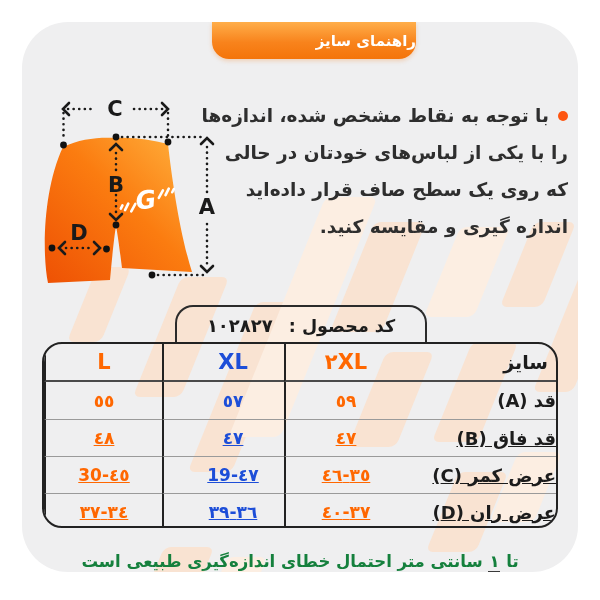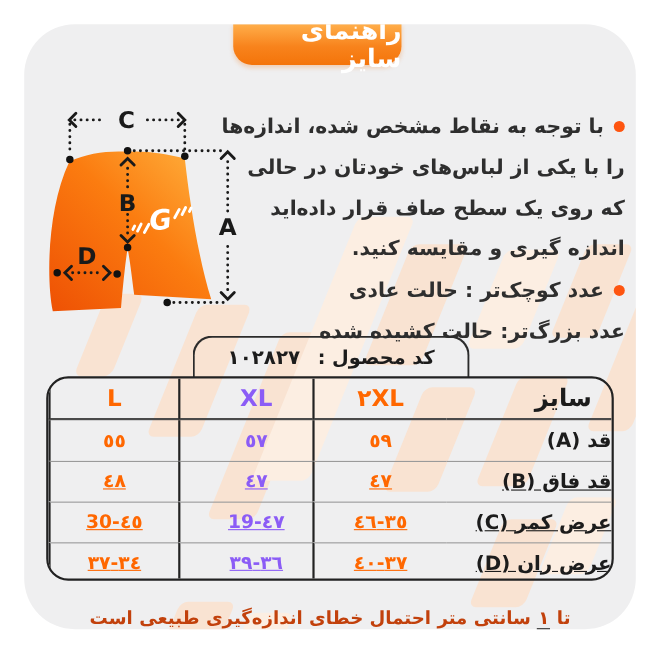--- a/index.html
+++ b/index.html
@@ -9,25 +9,25 @@
   .card {
     position:absolute; left:22px; top:22px; width:556px; height:550px;
     background:#efeff0; border-radius:46px; overflow:hidden;
   }
 
   
   .wm { position:absolute; background:#f9e3d2; border-radius:7px; transform:skewX(-22deg); z-index:0; }
   .wm.light { background:#fceee2; }
 
   .badge {
-    position:absolute; left:190px; top:0; width:153px; height:37px; z-index:3;
+    position:absolute; left:190px; top:0; width:204px; height:37px; z-index:3;
     background:linear-gradient(180deg,#ffae4a 0%, #f8831c 55%, #f4740a 100%);
     border-radius:0 0 17px 17px;
-    display:flex; align-items:center; justify-content:center;
-    color:#ffffff; font-weight:bold; font-size:23px;
+    display:flex; align-items:center; 
+    color:#ffffff; font-weight:bold; font-size:15px;
     box-shadow:0 2px 4px rgba(244,116,10,.25);
   }
 
   .shorts-wrap { position:absolute; left:12px; top:60px; width:200px; height:208px; z-index:2; }
 
   .bullets { position:absolute; top:75px; right:10px; width:346px; z-index:2; }
   .b-line { line-height:37px; font-size:18.5px; font-weight:bold; color:#2e2e2e; text-align:right; white-space:nowrap; }
   .b-dot { display:inline-block; width:10px; height:10px; border-radius:50%; background:#fe5510; margin-left:9px; vertical-align:1px; }
   .bullet2 { margin-top:1px; }
 
@@ -43,29 +43,29 @@
     position:absolute; left:20px; top:320px; width:516px; height:186px; z-index:2;
     border:2px solid #222222; border-radius:20px; overflow:hidden;
     display:grid; grid-template-columns:150px 122px 122px 118px;
     grid-template-rows:38px 37px 37px 37px 37px;
   }
   .cell { display:flex; align-items:center; justify-content:center; font-weight:bold; }
   .cell.sep { border-left:2px solid #222222; }
   .cell.hdr { border-bottom:2px solid #4a4a4a; }
   .cell.rline { border-top:1.5px solid #9a9a9a;text-decoration:underline; }
   .cell.lbl { justify-content:flex-start; font-size:18px; color:#1c1c1c; }
-  .cell.hsz { font-size:22px; color:#1c1c1c; justify-content:flex-start; padding-right:18px; }
+  .cell.hsz { font-size:19px; color:#1c1c1c; justify-content:flex-start; padding-right:8px; }
   .hdr-size { font-size:21px; }
   .val { direction:ltr; font-size:17px; }
   .c-orange { color:#ff6700; }
-  .c-navy { color:#8b5cf6;padding-left:18px; }
+  .c-navy { color:#1d4ed8;padding-left:18px; }
 
   .footer-note {
     position:absolute; left:0; top:530px; width:556px; z-index:2;
-    text-align:center; font-size:16.5px; font-weight:bold; color:#c2410c;
+    text-align:center; font-size:16.5px; font-weight:bold; color:#15803d;
   }
   .u1 { border-bottom:2px solid #3a3a3a; padding:0 1px; }
 
   svg text { font-family:"DejaVu Sans", sans-serif; }
 </style>
 </head>
 <body>
 
 <div class="card">
 
@@ -157,24 +157,20 @@
     </svg>
   </div>
 
   <div class="bullets">
     <div>
       <div class="b-line"><span class="b-dot"></span><span>با توجه به نقاط مشخص شده، اندازه‌ها</span></div>
       <div class="b-line">را با یکی از لباس‌های خودتان در حالی</div>
       <div class="b-line">که روی یک سطح صاف قرار داده‌اید</div>
       <div class="b-line">اندازه گیری و مقایسه کنید.</div>
     </div>
-    <div class="bullet2">
-      <div class="b-line"><span class="b-dot"></span><span>عدد کوچک‌تر : حالت عادی</span></div>
-      <div class="b-line">عدد بزرگ‌تر: حالت کشیده شده</div>
-    </div>
   </div>
 
   <div class="code-pill">
     <span>کد محصول :</span>
     <span class="code-val">١٠٢٨٢٧</span>
   </div>
 
   <div class="size-table" dir="rtl">
 
     <div class="cell hdr hsz">سایز</div>

